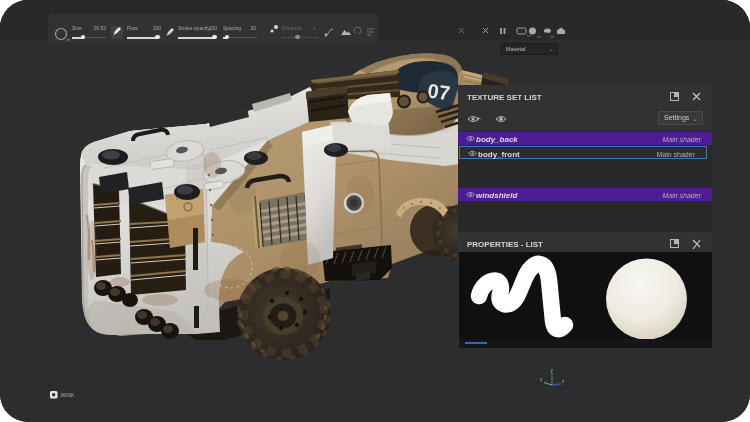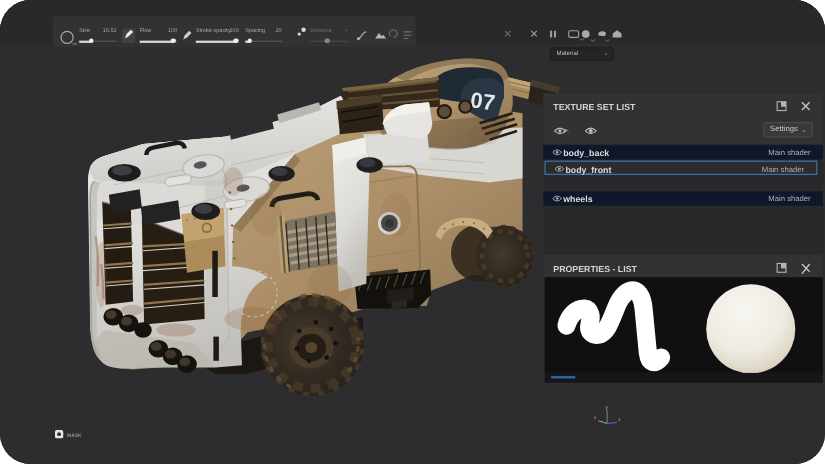--- a/index.html
+++ b/index.html
@@ -9,27 +9,27 @@
   .lbl{position:absolute;font-size:5px;color:#a9a9ab;white-space:nowrap;}
   .lbl.dim{color:#6e6e70;}
   .val{position:absolute;font-size:5px;color:#a9a9ab;text-align:right;}
   .track{position:absolute;height:1px;background:#59595b;}
   .trackfill{position:absolute;height:2px;background:#d8d8da;}
   .knob{position:absolute;width:4.5px;height:4.5px;border-radius:50%;background:#ececee;}
   .knob.dim{background:#8a8a8c;}
   .pbtn{position:absolute;left:110.5px;top:25.5px;width:12px;height:13px;background:#414143;border-radius:2px;z-index:0;}
 
   
-  .panel{position:absolute;background:#323234;margin-left:36px;}
+  .panel{position:absolute;background:#323234;}
   .tsl{left:458px;top:85px;width:254px;height:145px;border-bottom:1px solid #1e1e20;}
   .props{left:458px;top:232px;width:254px;height:116px;}
   .ptitle{position:absolute;left:9px;top:8px;font-size:8px;font-weight:bold;color:#d4d4d6;}
   .wbtn{position:absolute;top:6px;width:11px;height:11px;}
   .listarea{position:absolute;left:0;top:46px;width:254px;height:101px;background:#29292b;}
-  .row{position:absolute;left:0;width:254px;height:13px;background:#0f172a;}
+  .row{position:absolute;left:0;width:254px;height:13px;background:#4c1d95;font-style:italic;}
   .rowsel{position:absolute;left:1px;width:248px;height:13px;background:#2c2c2e;border:1px solid #3f79b5;padding-left:38px;}
   .rname{position:absolute;left:18px;top:2.5px;font-size:8px;font-weight:bold;color:#dcdcde;}
   .rshader{position:absolute;right:11px;top:3.5px;font-size:7px;color:#b2b2b4;}
   .eye{position:absolute;left:8px;top:3px;width:9px;height:7px;}
   .settings{position:absolute;right:9px;top:26px;width:45px;height:14px;background:#39393b;border:1px solid #4a4a4c;border-radius:2px;color:#c9c9cb;font-size:7px;line-height:12px;padding-left:5px;}
   .blackarea{position:absolute;left:1px;top:20px;width:253px;height:87px;background:#101012;}
   .scrollzone{position:absolute;left:1px;top:107px;width:253px;height:9px;background:#161618;}
   .bluebar{position:absolute;left:6px;top:3px;width:22px;height:2px;background:#2e6db4;}
 
   .mask{position:absolute;left:49px;top:390px;height:10px;}
@@ -413,26 +413,26 @@
           <span class="rshader">Main shader</span>
         </div>
       <div class="rowsel" style="top:15px;">
           <svg class="eye" viewBox="0 0 9 7">
             <path d="M0.5 3.5 q4 -4.5 8 0 q-4 4.5 -8 0" fill="none" stroke="#a9a9ab" stroke-width="0.9"></path>
             <circle cx="4.5" cy="3.5" r="1.2" fill="#a9a9ab"></circle>
           </svg>
           <span class="rname">body_front</span>
           <span class="rshader">Main shader</span>
         </div>
-      <div class="row" style="top:43px;">
+      <div class="row" style="top:57px;">
           <svg class="eye" viewBox="0 0 9 7">
             <path d="M0.5 3.5 q4 -4.5 8 0 q-4 4.5 -8 0" fill="none" stroke="#a9a9ab" stroke-width="0.9"></path>
             <circle cx="4.5" cy="3.5" r="1.2" fill="#a9a9ab"></circle>
           </svg>
-          <span class="rname">wheels</span>
+          <span class="rname">windshield</span>
           <span class="rshader">Main shader</span>
         </div>
     </div>
   </div>
 
   <div class="panel props">
     <div class="ptitle">PROPERTIES - LIST</div>
     <svg class="wbtn" style="right:32px;" viewBox="0 0 11 11">
         <rect x="1.5" y="1.5" width="8" height="8" fill="none" stroke="#b4b4b6"></rect>
         <rect x="5" y="1.5" width="4.5" height="4.5" fill="#b4b4b6"></rect>

